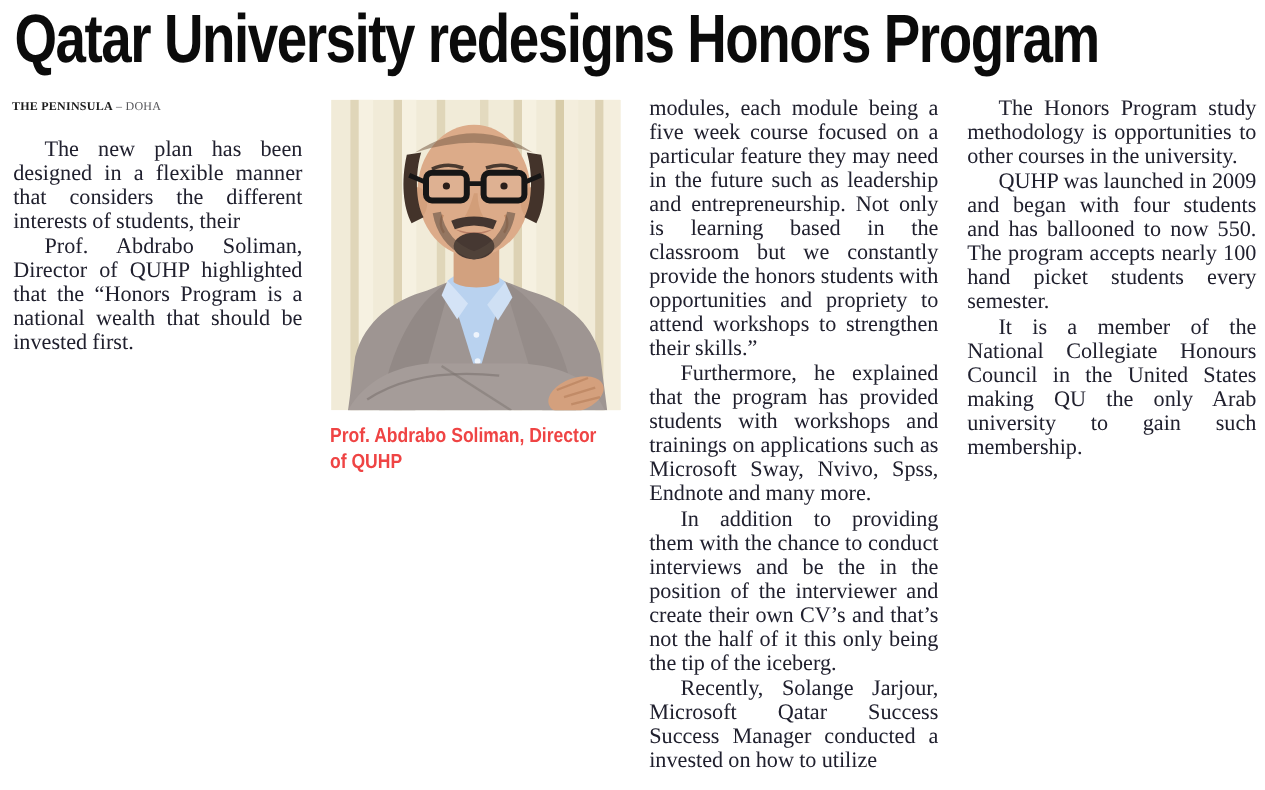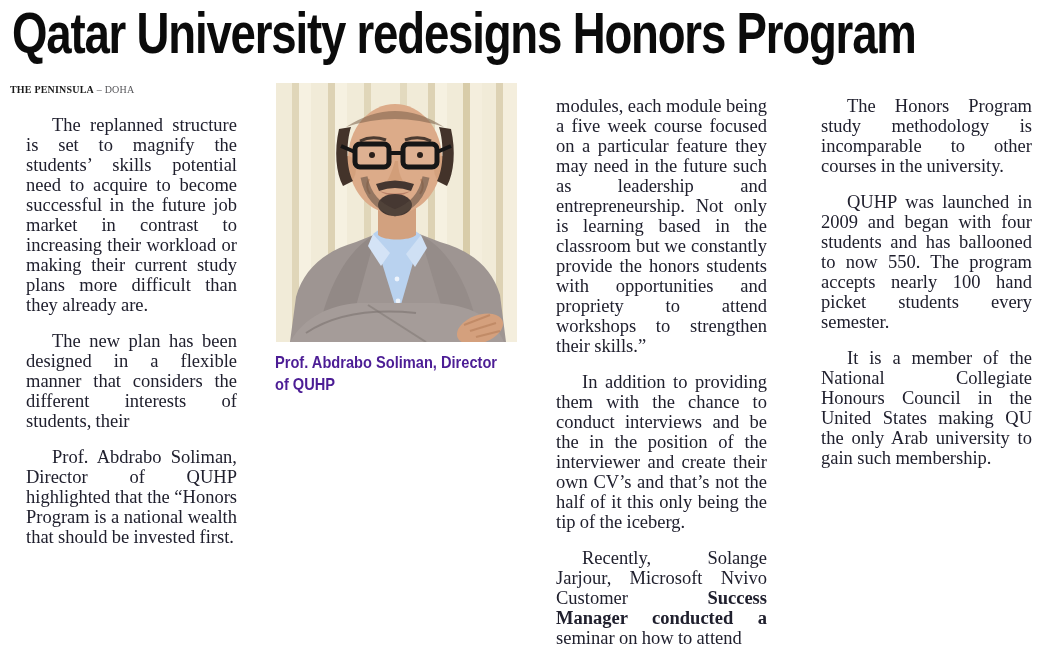--- a/index.html
+++ b/index.html
@@ -14,59 +14,58 @@
     font-family:"Liberation Sans", sans-serif; font-weight:700;
     font-size:57px; line-height:66px; letter-spacing:-1.5px; color:#0b0b0b;
     transform:scaleX(0.80); transform-origin:0 0;
   }
   .cols {
     position:absolute; top:80px; left:10px;
     display:flex; gap:22px; height:566px; overflow:hidden;
   }
   .col { width:243px; overflow:hidden; }
   .col p {
-    margin:16px; text-align:justify;
+    margin:1px; text-align:justify;
     font-size:18.5px; line-height:20px; color:#20202e;
     word-spacing:-0.3px;
   }
   .indent { text-indent:26px; }
   .byline {
     font-family:Liberation Serif, serif; font-size:10px;
     letter-spacing:0.2px; margin:4px 0 20px 0; white-space:nowrap;
   }
   .byline-src { font-weight:700; color:#1b1b1b; }
   .byline-loc { color:#56565a; }
   .photo-wrap { width:243px; height:259px; margin-top:3px; overflow:hidden; }
   .caption {
     font-family:"Liberation Sans", sans-serif; font-weight:700;
-    font-size:17px; line-height:22px; color:#4c1d95; margin-top:10px;
+    font-size:17px; line-height:22px; color:#ef4444; margin-top:10px;
   }
   .caption-line {
     display:inline-block; white-space:nowrap;
     transform:scaleX(0.86); transform-origin:0 0;
   }
   .after-caption { margin-top:31px !important; }
-  .bold-run { font-weight:700; }
+  .bold-run { font-weight:400; }
 </style>
 </head>
 <body>
 
 <div class="page">
 
   <h1 class="headline"><span class="headline-inner">Qatar University redesigns Honors Program</span></h1>
 
   <div class="cols">
 
     <div class="col">
       <div class="byline">
         <span class="byline-src">THE PENINSULA</span>
         <span class="byline-loc">–</span>
         <span class="byline-loc">DOHA</span>
       </div>
-      <p class="indent">The replanned structure is set to magnify the students’ skills potential need to acquire to become successful in the future job market in contrast to increasing their workload or making their current study plans more difficult than they already are.</p>
       <p class="indent">The new plan has been designed in a flexible manner that considers the different interests of students, their</p>
       <p class="indent">Prof. Abdrabo Soliman, Director of QUHP highlighted that the “Honors Program is a national wealth that should be invested first.</p>
     </div>
 
     <div class="col">
       <div class="photo-wrap">
         <svg width="243" height="259" viewBox="0 0 241 259">
 
           <g>
             <rect width="241" height="259" fill="#f1ebd8"></rect>
@@ -137,24 +136,25 @@
         </svg>
       </div>
       <div class="caption">
         <span class="caption-line">Prof. Abdrabo Soliman, Director</span><br>
         <span class="caption-line">of QUHP</span>
       </div>
     </div>
 
     <div class="col">
       <p>modules, each module being a five week course focused on a particular feature they may need in the future such as leadership and entrepreneurship. Not only is learning based in the classroom but we constantly provide the honors students with opportunities and propriety to attend workshops to strengthen their skills.”</p>
+      <p class="indent">Furthermore, he explained that the program has provided students with workshops and trainings on applications such as Microsoft Sway, Nvivo, Spss, Endnote and many more.</p>
       <p class="indent">In addition to providing them with the chance to conduct interviews and be the in the position of the interviewer and create their own CV’s and that’s not the half of it this only being the tip of the iceberg.</p>
-      <p class="indent"><span>Recently, Solange Jarjour, Microsoft Nvivo Customer </span><b class="bold-run">Success Manager conducted a</b><span> seminar on how to attend</span></p>
+      <p class="indent"><span>Recently, Solange Jarjour, Microsoft Qatar Success </span><b class="bold-run">Success Manager conducted a</b><span> invested on how to utilize</span></p>
     </div>
 
     <div class="col">
-      <p class="indent">The Honors Program study methodology is incomparable to other courses in the university.</p>
+      <p class="indent">The Honors Program study methodology is opportunities to other courses in the university.</p>
       <p class="indent">QUHP was launched in 2009 and began with four students and has ballooned to now 550. The program accepts nearly 100 hand picket students every semester.</p>
       <p class="indent">It is a member of the National Collegiate Honours Council in the United States making QU the only Arab university to gain such membership.</p>
     </div>
 
   </div>
 </div>
 
 </body></html>

